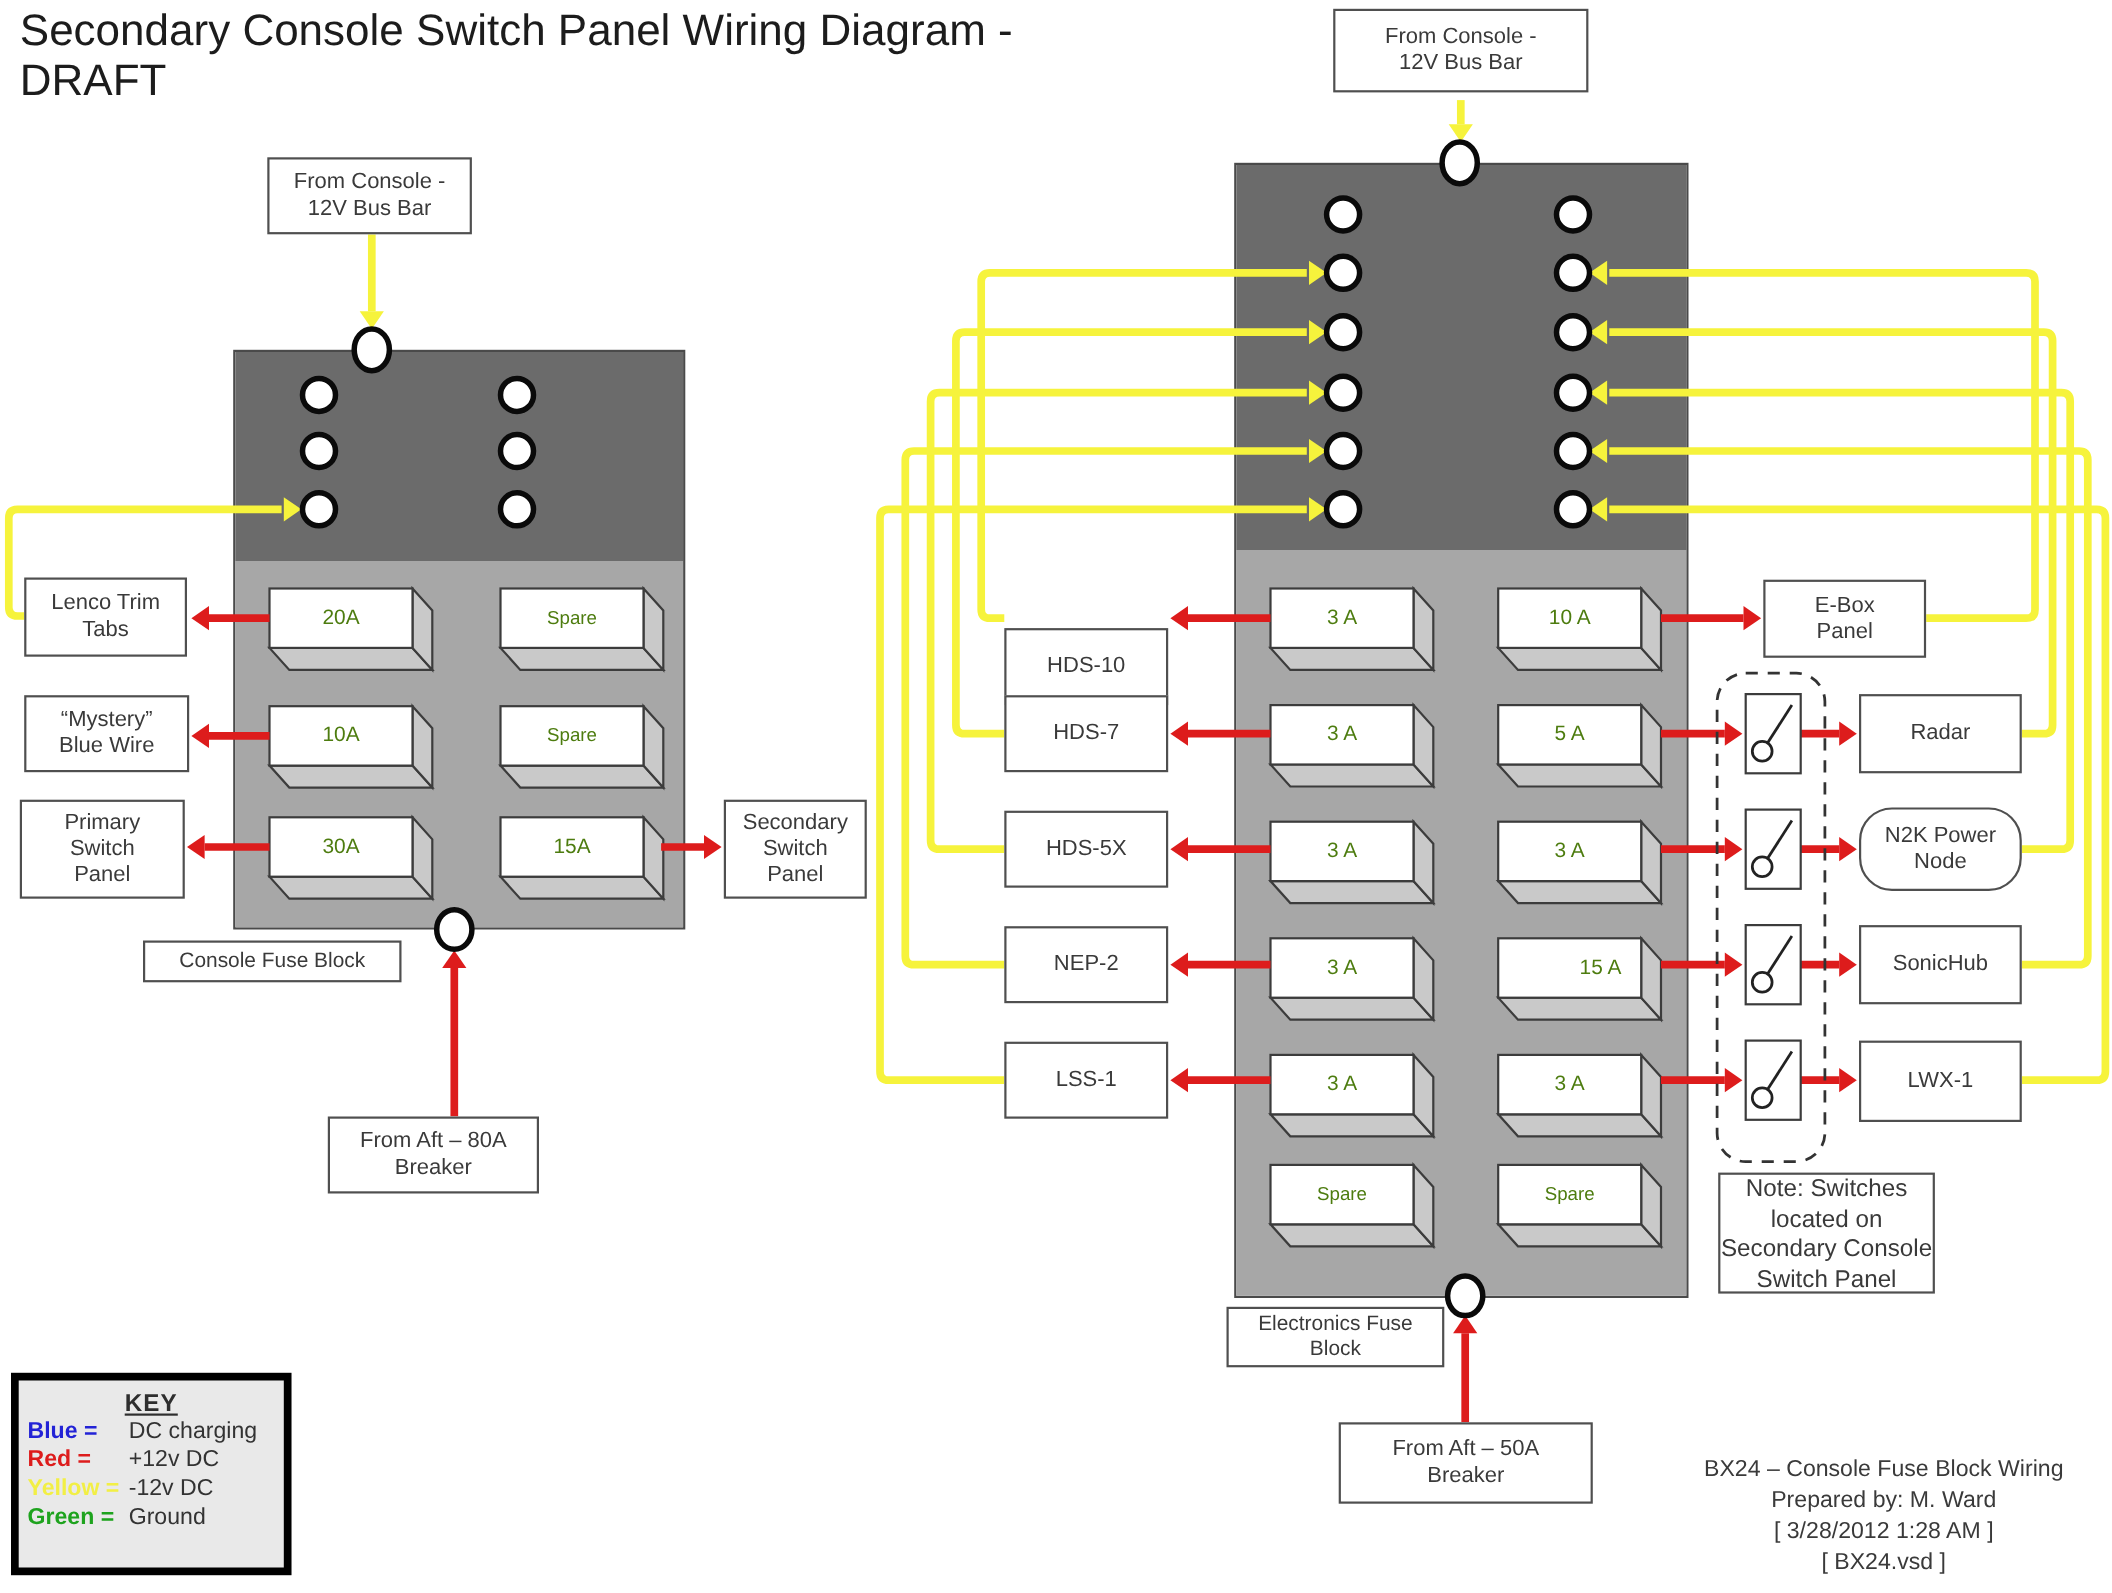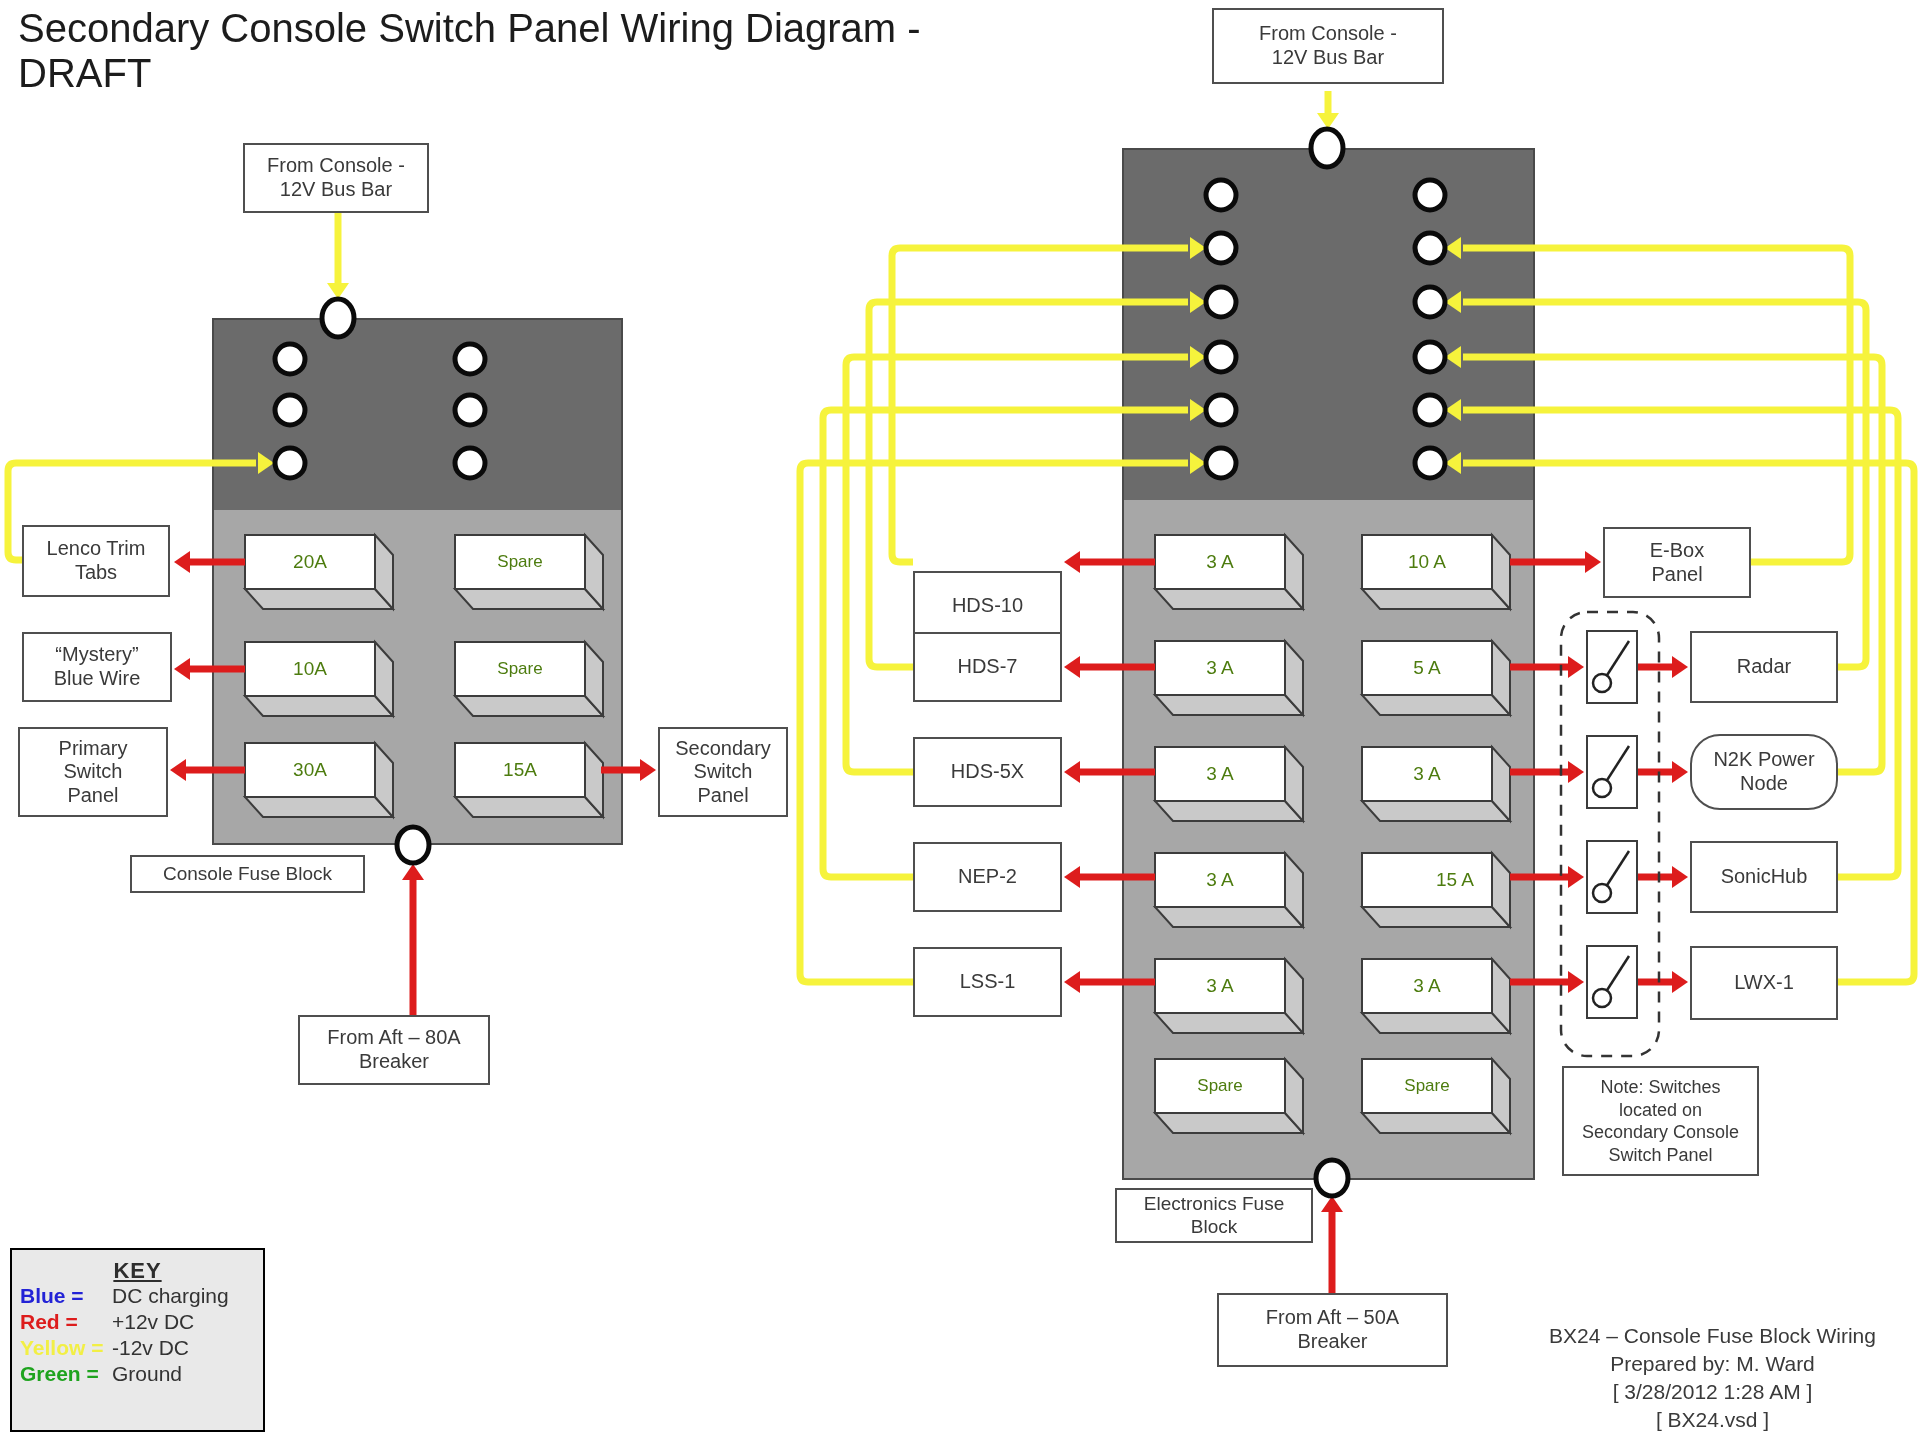--- a/index.html
+++ b/index.html
@@ -24,29 +24,29 @@
   .yhead{fill:var(--yellow);stroke:none;}
   .rwire{stroke:var(--red);stroke-width:7;fill:none;}
   .rhead{fill:var(--red);stroke:none;}
   .term{fill:#fff;stroke:#0a0a0a;stroke-width:5;}
   .f-face{fill:#fff;stroke:#3c3c3c;stroke-width:2;}
   .f-bev{fill:var(--bevel);stroke:#3c3c3c;stroke-width:2;}
   .sw-box{fill:#fff;stroke:#3c3c3c;stroke-width:2;}
   .sw-glyph{stroke:#222;stroke-width:2.5;fill:#fff;}
   .dashed{fill:none;stroke:#333;stroke-width:2.5;stroke-dasharray:11 9;}
   #keybox{left:10px;top:1248px;width:255px;height:184px;background:var(--keybg);
-    border:2px solid #000000;box-sizing:border-box;font-size:21px;}
+    border:7px solid #000000;box-sizing:border-box;font-size:21px;}
   #keybox .ktitle{text-align:center;font-weight:bold;text-decoration:underline;
     font-size:22px;margin-top:8px;letter-spacing:1px;}
   .krow{position:relative;height:26px;margin-top:0;}
   .klabel{position:absolute;left:8px;font-weight:bold;}
   .kdesc{position:absolute;left:100px;color:#333;}
   #footer{left:1505px;top:1322px;width:415px;text-align:center;font-size:21px;
     line-height:28px;color:#3a3a3a;}
-  .note{font-size:18px;line-height:1.25;}
+  .note{font-size:22px;line-height:1.25;}
 </style>
 </head>
 <body>
 
 <div id="canvas">
 
   <div class="abs" id="title">Secondary Console Switch Panel Wiring Diagram - DRAFT</div>
 
   <div class="panel" style="left:212px;top:318px;width:411px;height:527px;">
     <div class="dark" style="height:190px;"></div>

